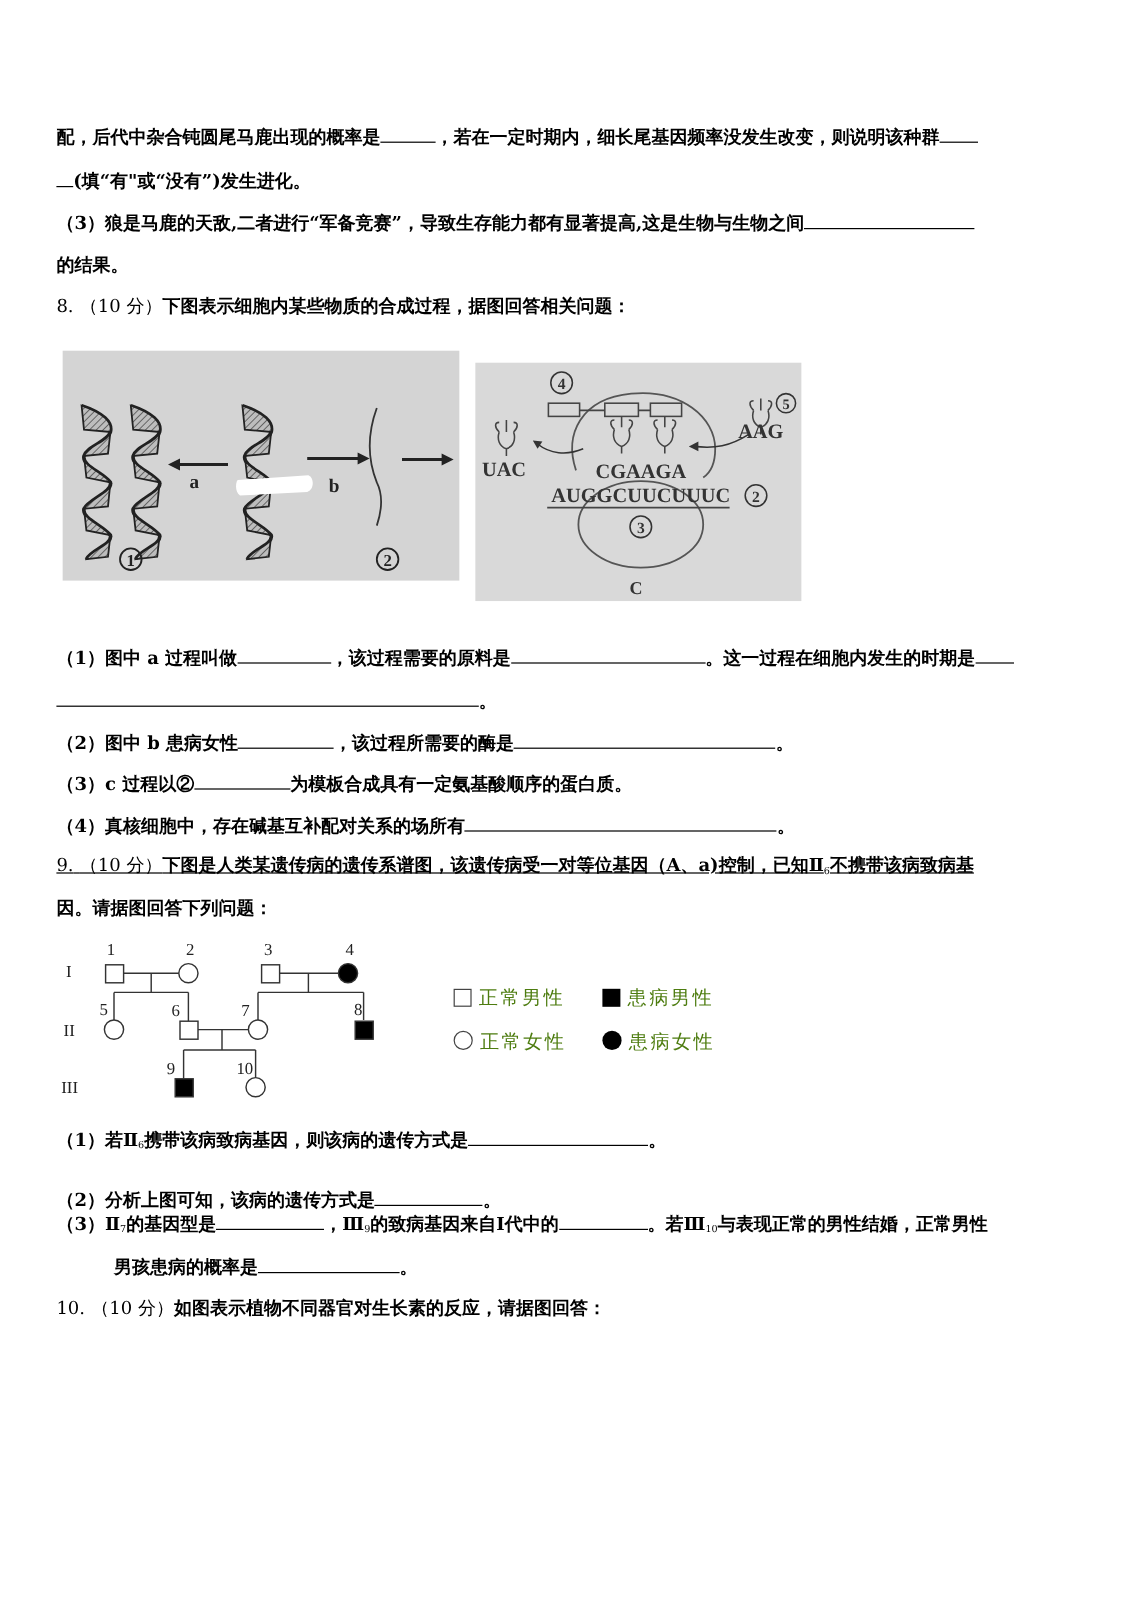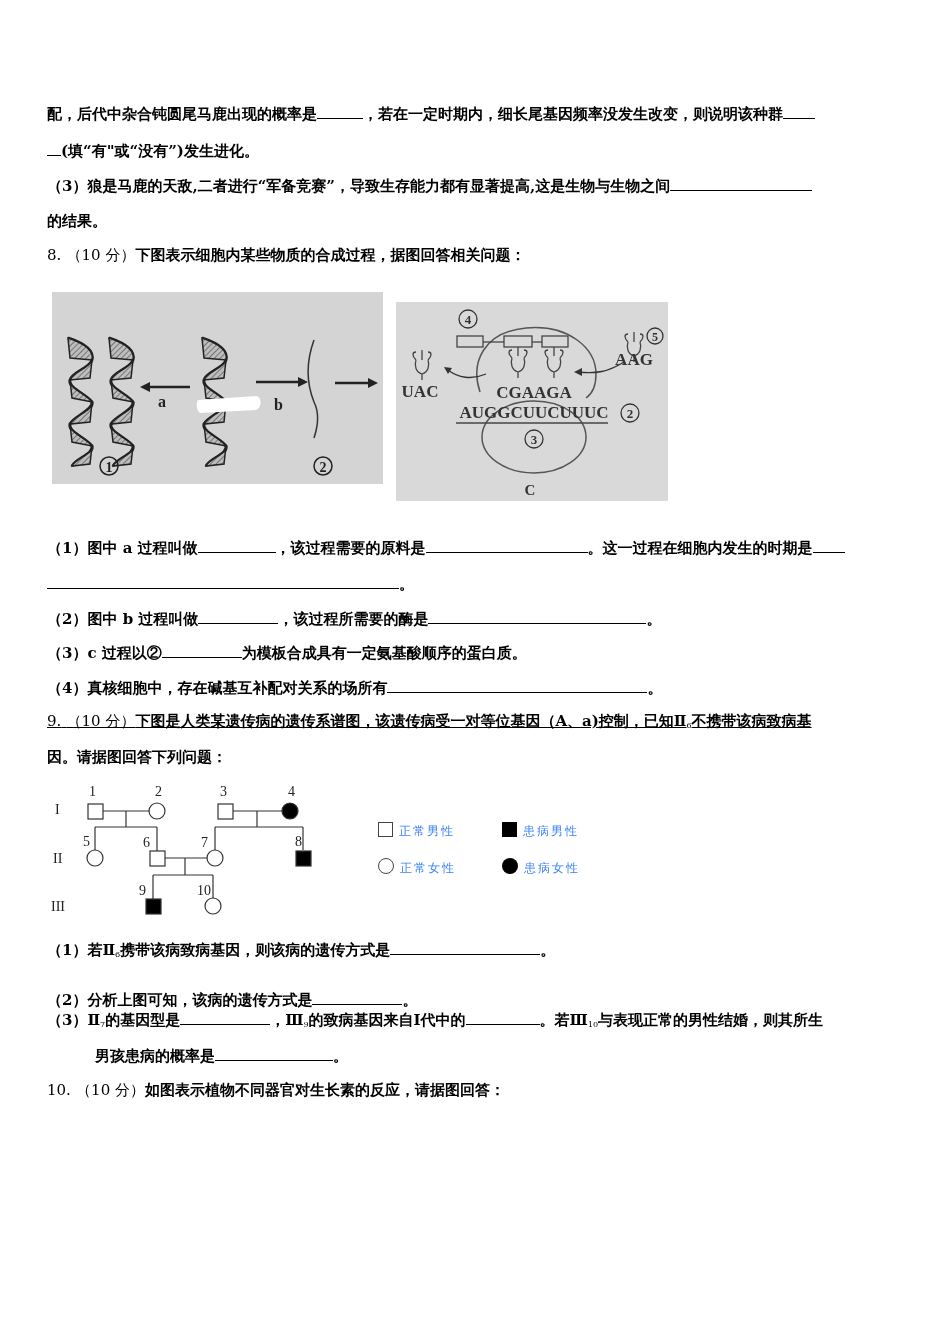--- a/index.html
+++ b/index.html
@@ -11,21 +11,21 @@
   .line {
     position: absolute; left: 47px; white-space: nowrap;
     font-size: 15px; font-weight: bold; line-height: 20px;
     letter-spacing: 0px;
   }
   .line .num { font-weight: normal; }
   .blank { display: inline-block; border-bottom: 1.3px solid #000; height: 15px; vertical-align: baseline; }
   sub.s { font-size: 8px; vertical-align: -2px; font-weight: normal; }
   .fig { position: absolute; }
   .fig svg { display: block; }
-  .legend-item { position: absolute; font-size: 12px; color: #3b82f6; font-family: "DejaVu Sans", sans-serif; letter-spacing: 2px; }
+  .legend-item { position: absolute; font-size: 16px; color: #4d7c0f; font-family: "DejaVu Sans", sans-serif; letter-spacing: 2px; }
 </style>
 </head>
 <body>
 
 <div class="line" style="top:103px;">
   <span>配，后代中杂合钝圆尾马鹿出现的概率是</span><span class="blank" style="width:46px"></span><span>，若在一定时期内，细长尾基因频率没发生改变，则说明该种群</span><span class="blank" style="width:32px"></span>
 </div>
 <div class="line" style="top:140px;">
   <span class="blank" style="width:14px"></span><span>(填“有"或“没有”)发生进化。</span>
 </div>
@@ -139,21 +139,21 @@
   </svg>
 </div>
 
 <div class="line" style="top:537px;">
   <span>（1）</span><span>图中 a 过程叫做</span><span class="blank" style="width:78px"></span><span>，该过程需要的原料是</span><span class="blank" style="width:162px"></span><span>。这一过程在细胞内发生的时期是</span><span class="blank" style="width:32px"></span>
 </div>
 <div class="line" style="top:573px;">
   <span class="blank" style="width:352px"></span><span>。</span>
 </div>
 <div class="line" style="top:608px;">
-  <span>（2）</span><span>图中 b 过程叫做</span><span class="blank" style="width:80px"></span><span>，该过程所需要的酶是</span><span class="blank" style="width:218px"></span><span>。</span>
+  <span>（2）</span><span>图中 b 患病女性</span><span class="blank" style="width:80px"></span><span>，该过程所需要的酶是</span><span class="blank" style="width:218px"></span><span>。</span>
 </div>
 <div class="line" style="top:642px;">
   <span>（3）</span><span>c 过程以②</span><span class="blank" style="width:80px"></span><span>为模板合成具有一定氨基酸顺序的蛋白质。</span>
 </div>
 <div class="line" style="top:677px;">
   <span>（4）</span><span>真核细胞中，存在碱基互补配对关系的场所有</span><span class="blank" style="width:260px"></span><span>。</span>
 </div>
 
 <div class="line" style="top:711px;text-decoration:underline;">
   <span class="num">9.</span>
@@ -229,21 +229,21 @@
   </div>
 </div>
 
 <div class="line" style="top:939px;">
   <span>（1）</span><span>若Ⅱ</span><sub class="s">6</sub><span>携带该病致病基因，则该病的遗传方式是</span><span class="blank" style="width:150px"></span><span>。</span>
 </div>
 <div class="line" style="top:973px;margin-top:16px;">
   <span>（2）</span><span>分析上图可知，该病的遗传方式是</span><span class="blank" style="width:90px"></span><span>。</span>
 </div>
 <div class="line" style="top:1009px;">
-  <span>（3）</span><span>Ⅱ</span><sub class="s">7</sub><span>的基因型是</span><span class="blank" style="width:90px"></span><span>，Ⅲ</span><sub class="s">9</sub><span>的致病基因来自Ⅰ代中的</span><span class="blank" style="width:74px"></span><span>。若Ⅲ</span><sub class="s">10</sub><span>与表现正常的男性结婚，则其所生</span>
+  <span>（3）</span><span>Ⅱ</span><sub class="s">7</sub><span>的基因型是</span><span class="blank" style="width:90px"></span><span>，Ⅲ</span><sub class="s">9</sub><span>的致病基因来自Ⅰ代中的</span><span class="blank" style="width:74px"></span><span>。若Ⅲ</span><sub class="s">10</sub><span>与表现正常的男性结婚，正常男性</span>
 </div>
 <div class="line" style="top:1045px;margin-left:48px;">
   <span>男孩患病的概率是</span><span class="blank" style="width:118px"></span><span>。</span>
 </div>
 
 <div class="line" style="top:1080px;">
   <span class="num">10.</span>
   <span class="num">（10 分）</span><span>如图表示植物不同器官对生长素的反应，请据图回答：</span>
 </div>
 

